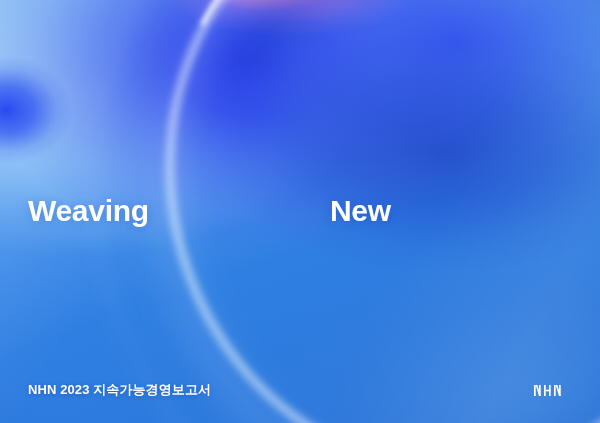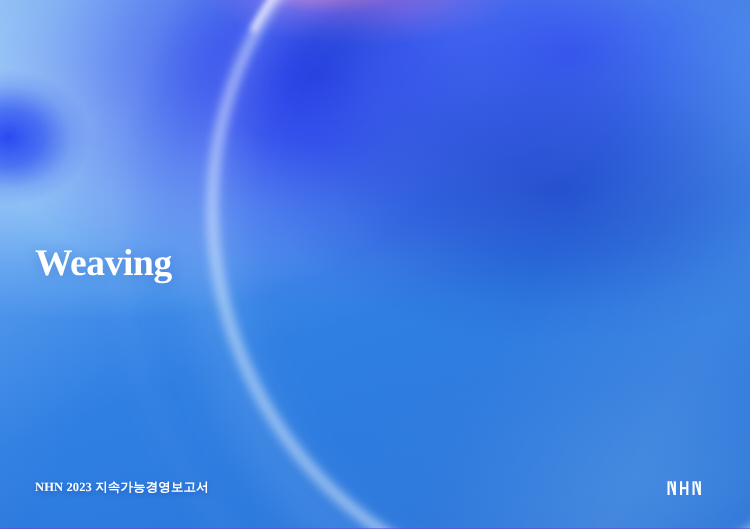--- a/index.html
+++ b/index.html
@@ -5,22 +5,22 @@
   html, body {
     margin: 0;
     padding: 0;
     background: #0b2f6e;
   }
   #cover {
     position: relative;
     width: 600px;
     height: 423px;
     overflow: hidden;
-    font-family: Liberation Serif, serif;
-    background: #d946ef;
+    font-family: Liberation Sans, sans-serif;
+    background: #3b82f6;
     isolation: isolate;
   }
 
   
   .bg-layer {
     position: absolute;
     inset: 0;
     pointer-events: none;
   }
 
@@ -239,21 +239,21 @@
     bottom: 25px;
     height: 16px;
     display: flex;
     align-items: center;
     justify-content: space-between;
     padding: 0 28px;
     box-sizing: border-box;
   }
   #footer-caption {
     color: #ffffff;
-    font-size: 10px;
+    font-size: 13px;
     font-weight: bold;
     letter-spacing: 0.1px;
     white-space: nowrap;
     text-shadow: 0 1px 4px rgba(16, 50, 140, 0.35);
     text-align: center;
   }
 
   
   #nhn-logo {
     display: block;
@@ -283,20 +283,21 @@
     <div class="ring" id="ring-halo"></div>
     <div class="ring" id="ring-core"></div>
     <div class="ring" id="ring-highlight"></div>
   </div>
 
   <div class="bg-layer" id="bg-sheen"></div>
   <div class="bg-layer" id="bg-vignette"></div>
 
   <div id="headline">
     <span class="headline-word" id="headline-word-0">Weaving</span>
+    <span class="headline-word" id="headline-word-1">New</span>
   </div>
 
   <div id="footer">
     <span id="footer-caption">NHN 2023 지속가능경영보고서</span>
 
     <svg id="nhn-logo" viewBox="0 0 76 22" aria-hidden="true">
       <g fill="#ffffff">
 
         <rect x="0" y="0" width="3.4" height="22"></rect>
         <rect x="10" y="0" width="3.4" height="22"></rect>

